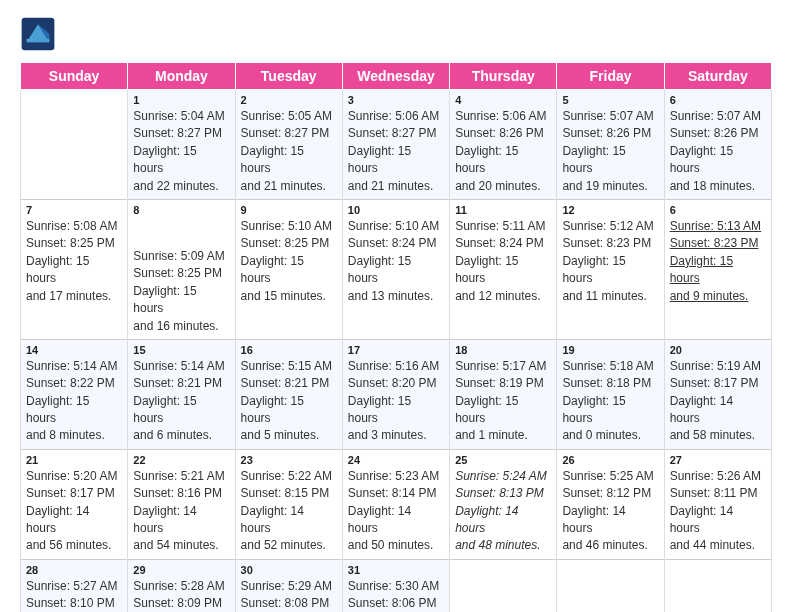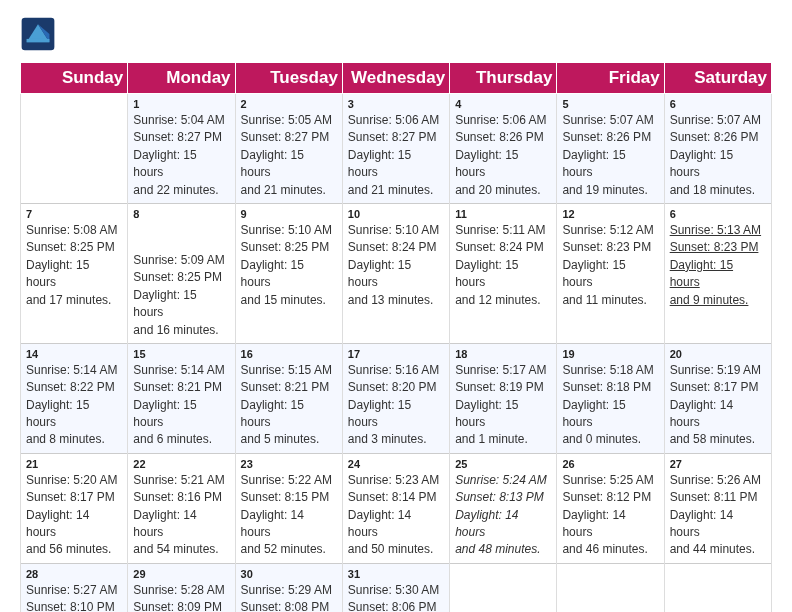--- a/index.html
+++ b/index.html
@@ -48,26 +48,26 @@
       font-size: 16px;
       color: #444;
       margin-top: 2px;
     }
     table {
       width: 100%;
       border-collapse: collapse;
       table-layout: fixed;
     }
     thead tr th {
-      background: #be185d;
+      background: #ec4899;
       color: #fff;
-      font-size: 17px;
+      font-size: 14px;
       font-weight: bold;
       padding: 5px 4px;
-      text-align: right;
+      text-align: center;
       border: 1px solid #fff;
     }
     tbody tr {
       border-bottom: 1px solid #ccc;
     }
     tbody tr td {
       vertical-align: top;
       padding: 4px 5px;
       font-size: 9.5px;
       color: #222;

